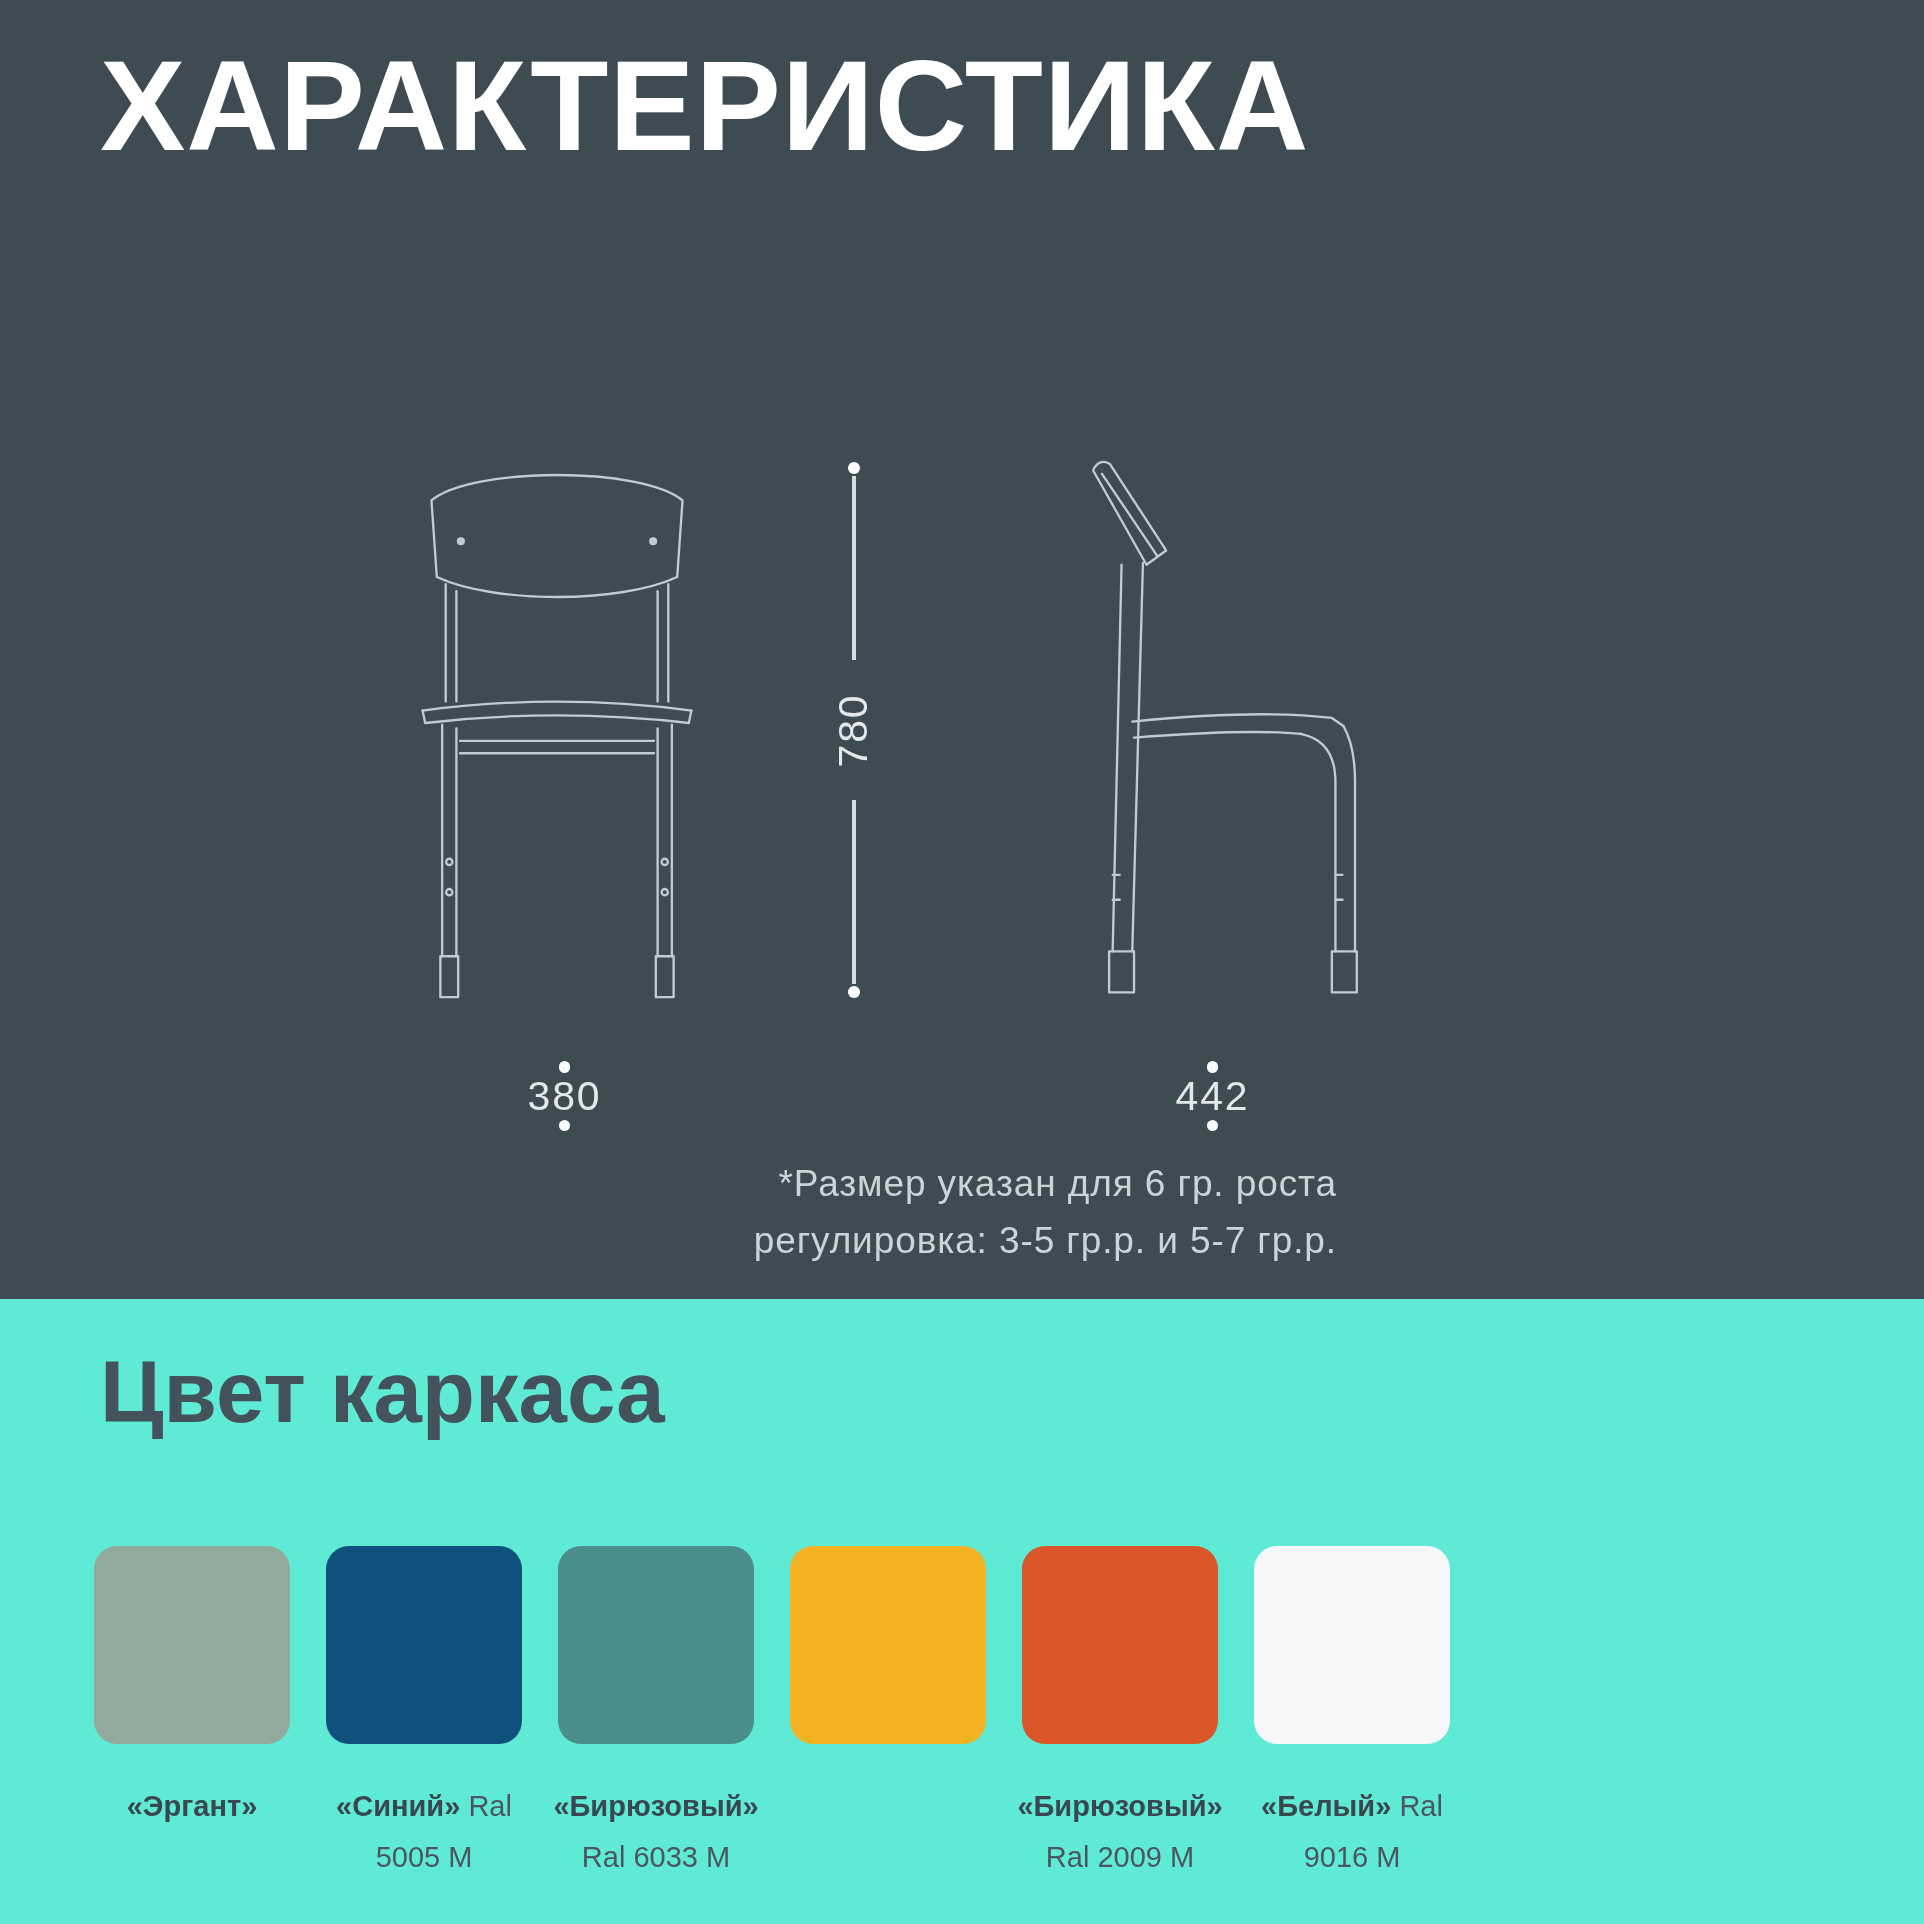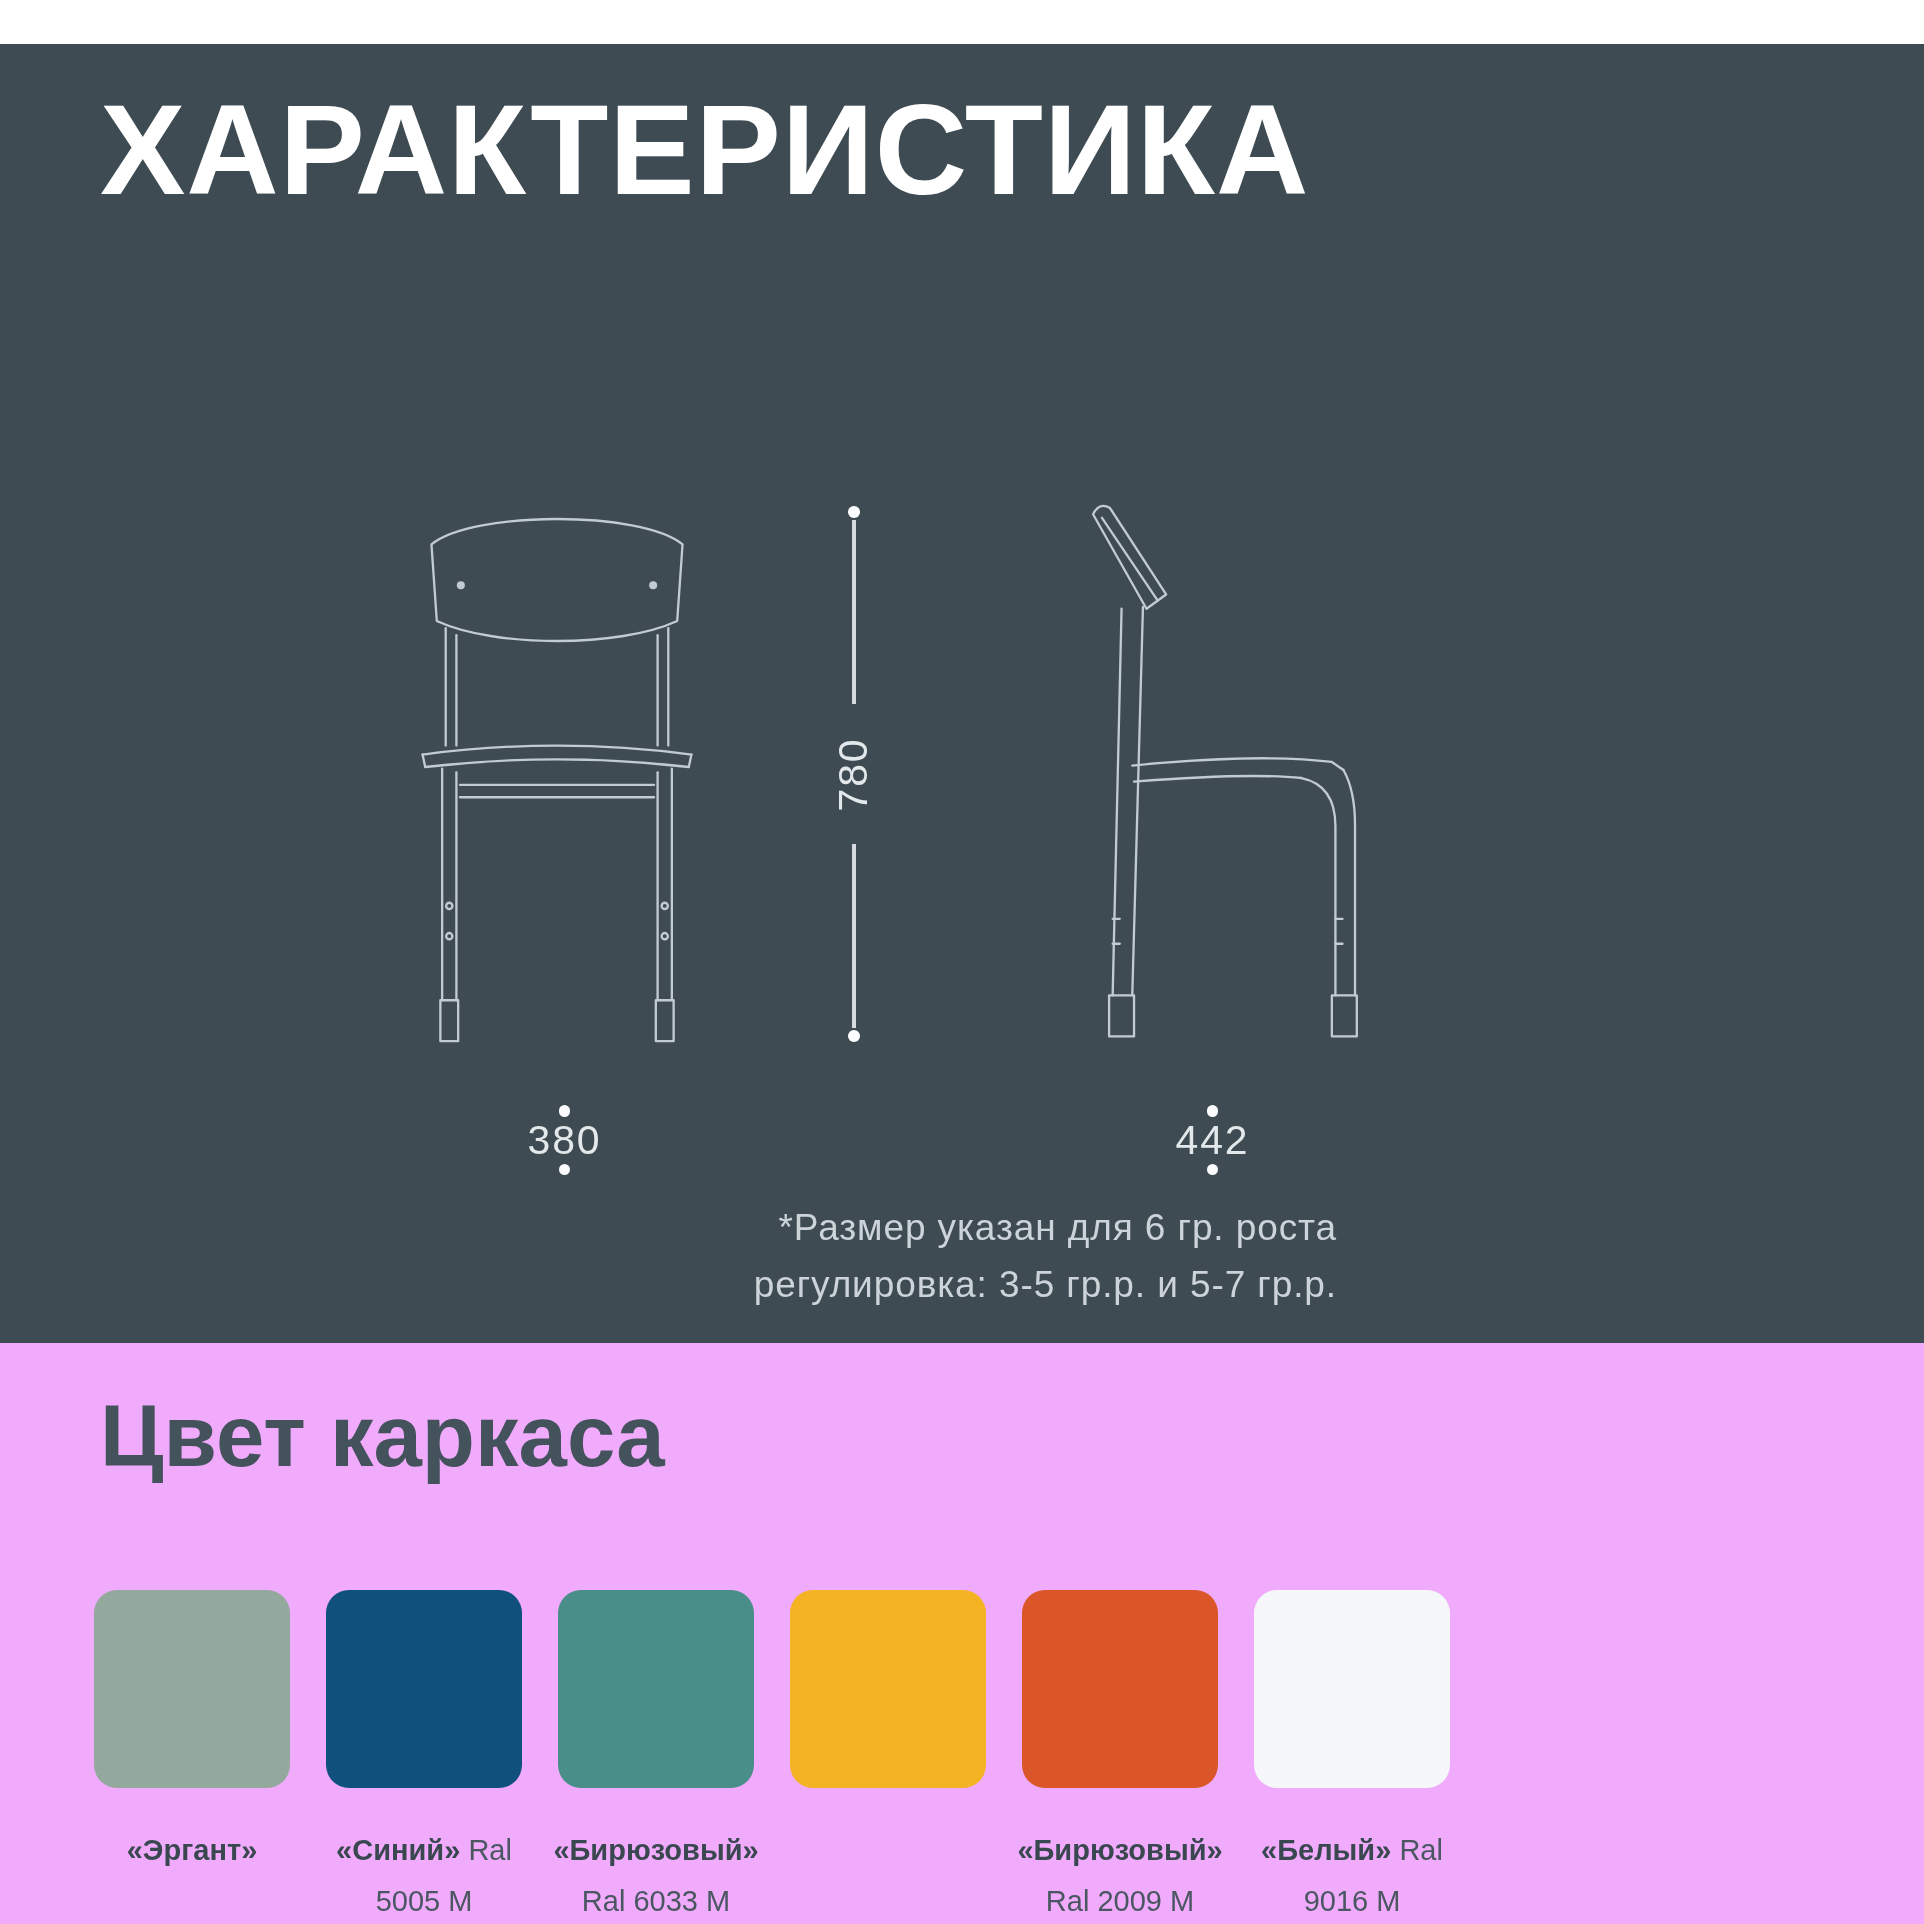--- a/index.html
+++ b/index.html
@@ -72,21 +72,21 @@
     position: absolute; left: 392px; top: 1155px; width: 945px;
     text-align: right; font-size: 37px; line-height: 1.55;
     color: #cdd4d9; letter-spacing: 0.9px;
   }
   .footnote span { display: block; }
 
   
   .light-section {
     position: relative;
     width: 1925px; height: 626px;
-    background: #f0abfc;
+    background: #5eead4;
   }
   .colors-heading {
     position: absolute; left: 100px; top: 43px;
     font-size: 87px; font-weight: 700; color: #44525c; white-space: nowrap;
   }
   .swatch-row {
     position: absolute; left: 94px; top: 247px;
     display: flex; gap: 36px;
   }
   .swatch-card { width: 196px; flex: none; }
@@ -97,21 +97,21 @@
   .swatch-label {
     width: 214px; margin: 37px 0 0 -9px;
     text-align: center;
     font-size: 29px; line-height: 1.75; color: #4a5761;
   }
   .swatch-label b { color: #39474f; font-weight: 700; }
 </style>
 </head>
 <body>
 
-<div class="dark-section" style="background: rgb(62, 75, 83); margin-top: 44px;">
+<div class="dark-section" style="background: rgb(62, 75, 83);">
 
   <div class="page-title">ХАРАКТЕРИСТИКА</div>
 
   <svg id="front-view" class="drawing-svg" width="276" height="544" viewBox="0 0 310 610">
     <path d="M 14 46 C 60 8 250 8 296 46 L 290 132 C 225 162 85 162 20 132 Z"></path>
     <circle class="screw" cx="47" cy="92" r="4.5"></circle>
     <circle class="screw" cx="263" cy="92" r="4.5"></circle>
     <path d="M 30 140 V 272"></path>
       <path d="M 42 148 V 272"></path>
     <path d="M 268 148 V 272"></path>

